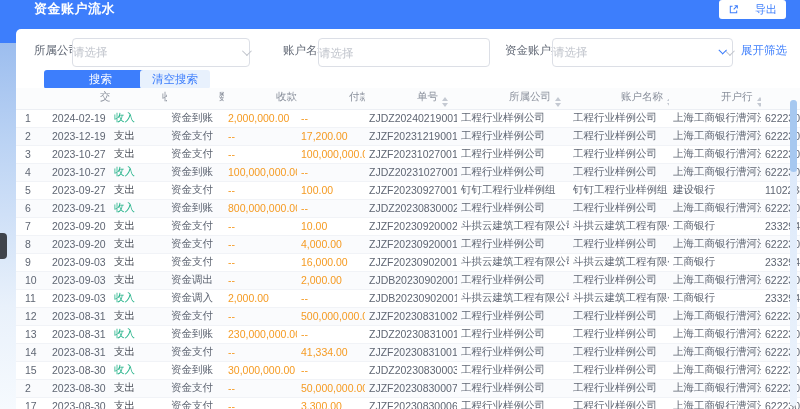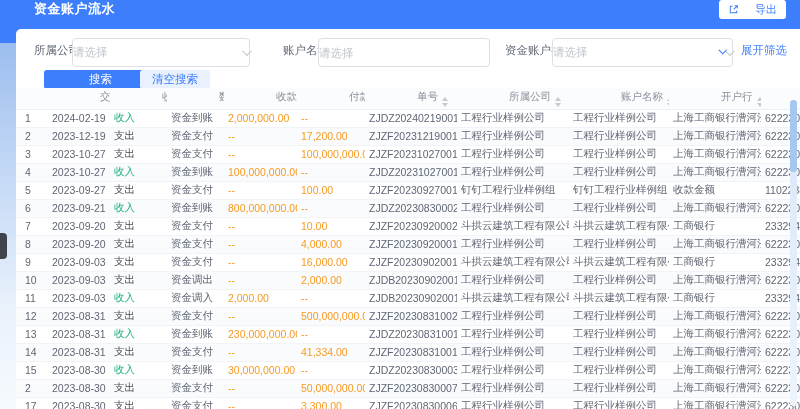--- a/index.html
+++ b/index.html
@@ -257,21 +257,21 @@
           <tr>
             <td class="c-idx">5</td>
             <td>2023-09-27</td>
             <td class="dir-out">支出</td>
             <td>资金支付</td>
             <td class="amt">--</td>
             <td class="amt">100.00</td>
             <td>ZJZF20230927001</td>
             <td>钉钉工程行业样例组</td>
             <td>钉钉工程行业样例组</td>
-            <td>收款金额</td>
+            <td>建设银行</td>
             <td>110223823</td>
           </tr>
           <tr>
             <td class="c-idx">6</td>
             <td>2023-09-21</td>
             <td class="dir-in">收入</td>
             <td>资金到账</td>
             <td class="amt">800,000,000.00</td>
             <td class="amt">--</td>
             <td>ZJDZ20230830002</td>

